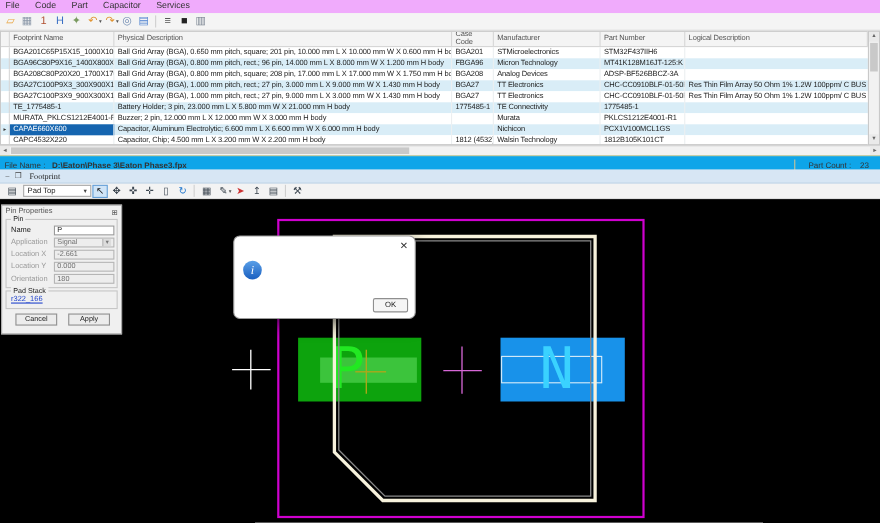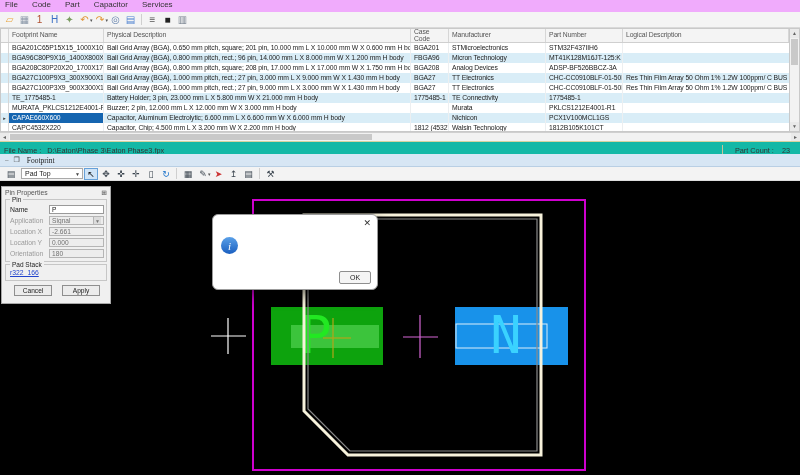--- a/index.html
+++ b/index.html
@@ -32,23 +32,23 @@
   #grid-vscroll { left:789px; top:28px; width:11px; height:104px; background:#f2f2f2; border:1px solid #c9c9c9; display:flex; flex-direction:column; justify-content:space-between; align-items:center; }
   .sb-btn { font-size:5px; color:#666; height:9px; width:100%; text-align:center; line-height:9px; background:#eaeaea; }
   #grid-vthumb { width:7px; height:26px; background:#c9c9c9; position:absolute; left:1px; top:10px; }
 
   
   #grid-hscroll { left:0; top:132px; width:800px; height:9px; background:#f2f2f2; border-top:1px solid #cfcfcf; }
   #grid-hthumb { position:absolute; left:10px; top:1px; width:362px; height:6px; background:#c9c9c9; }
   .hs-btn { position:absolute; top:0; width:9px; height:8px; font-size:5px; color:#666; text-align:center; line-height:8px; background:#eaeaea; }
 
   
-  #filebar { left:0; top:141px; width:800px; height:18px; background:#14b8a6; border-top:1px solid #d6d2a0; border-bottom:1px solid #d6d2a0; display:flex; align-items:center; font-size:7.3px; color:#333; }
+  #filebar { left:0; top:141px; width:800px; height:18px; background:#0ea5e9; border-top:1px solid #d6d2a0; border-bottom:1px solid #d6d2a0; display:flex; align-items:center; font-size:7.3px; color:#333; }
   #filebar .lbl { margin-left:4px; }
-  #filebar .val { margin-left:6px; }
+  #filebar .val { margin-left:6px;font-weight:bold; }
   #pc-sep { margin-left:auto; width:1px; height:11px; background:#c9c49a; }
   #part-count-label { margin-left:12px; }
   #part-count-value { margin:0 10px 0 8px; }
 
   
   #fp-titlebar { left:0; top:154px; width:800px; height:13px; background:#d7e6f4; border-bottom:1px solid #b9cfe4; display:flex; align-items:center; font-size:7.5px; color:#222;font-family:Liberation Serif, serif; }
   #fp-titlebar .winbtn { font-size:7px; margin-left:5px; color:#444; }
   #fp-title { margin-left:7px; }
 
   

